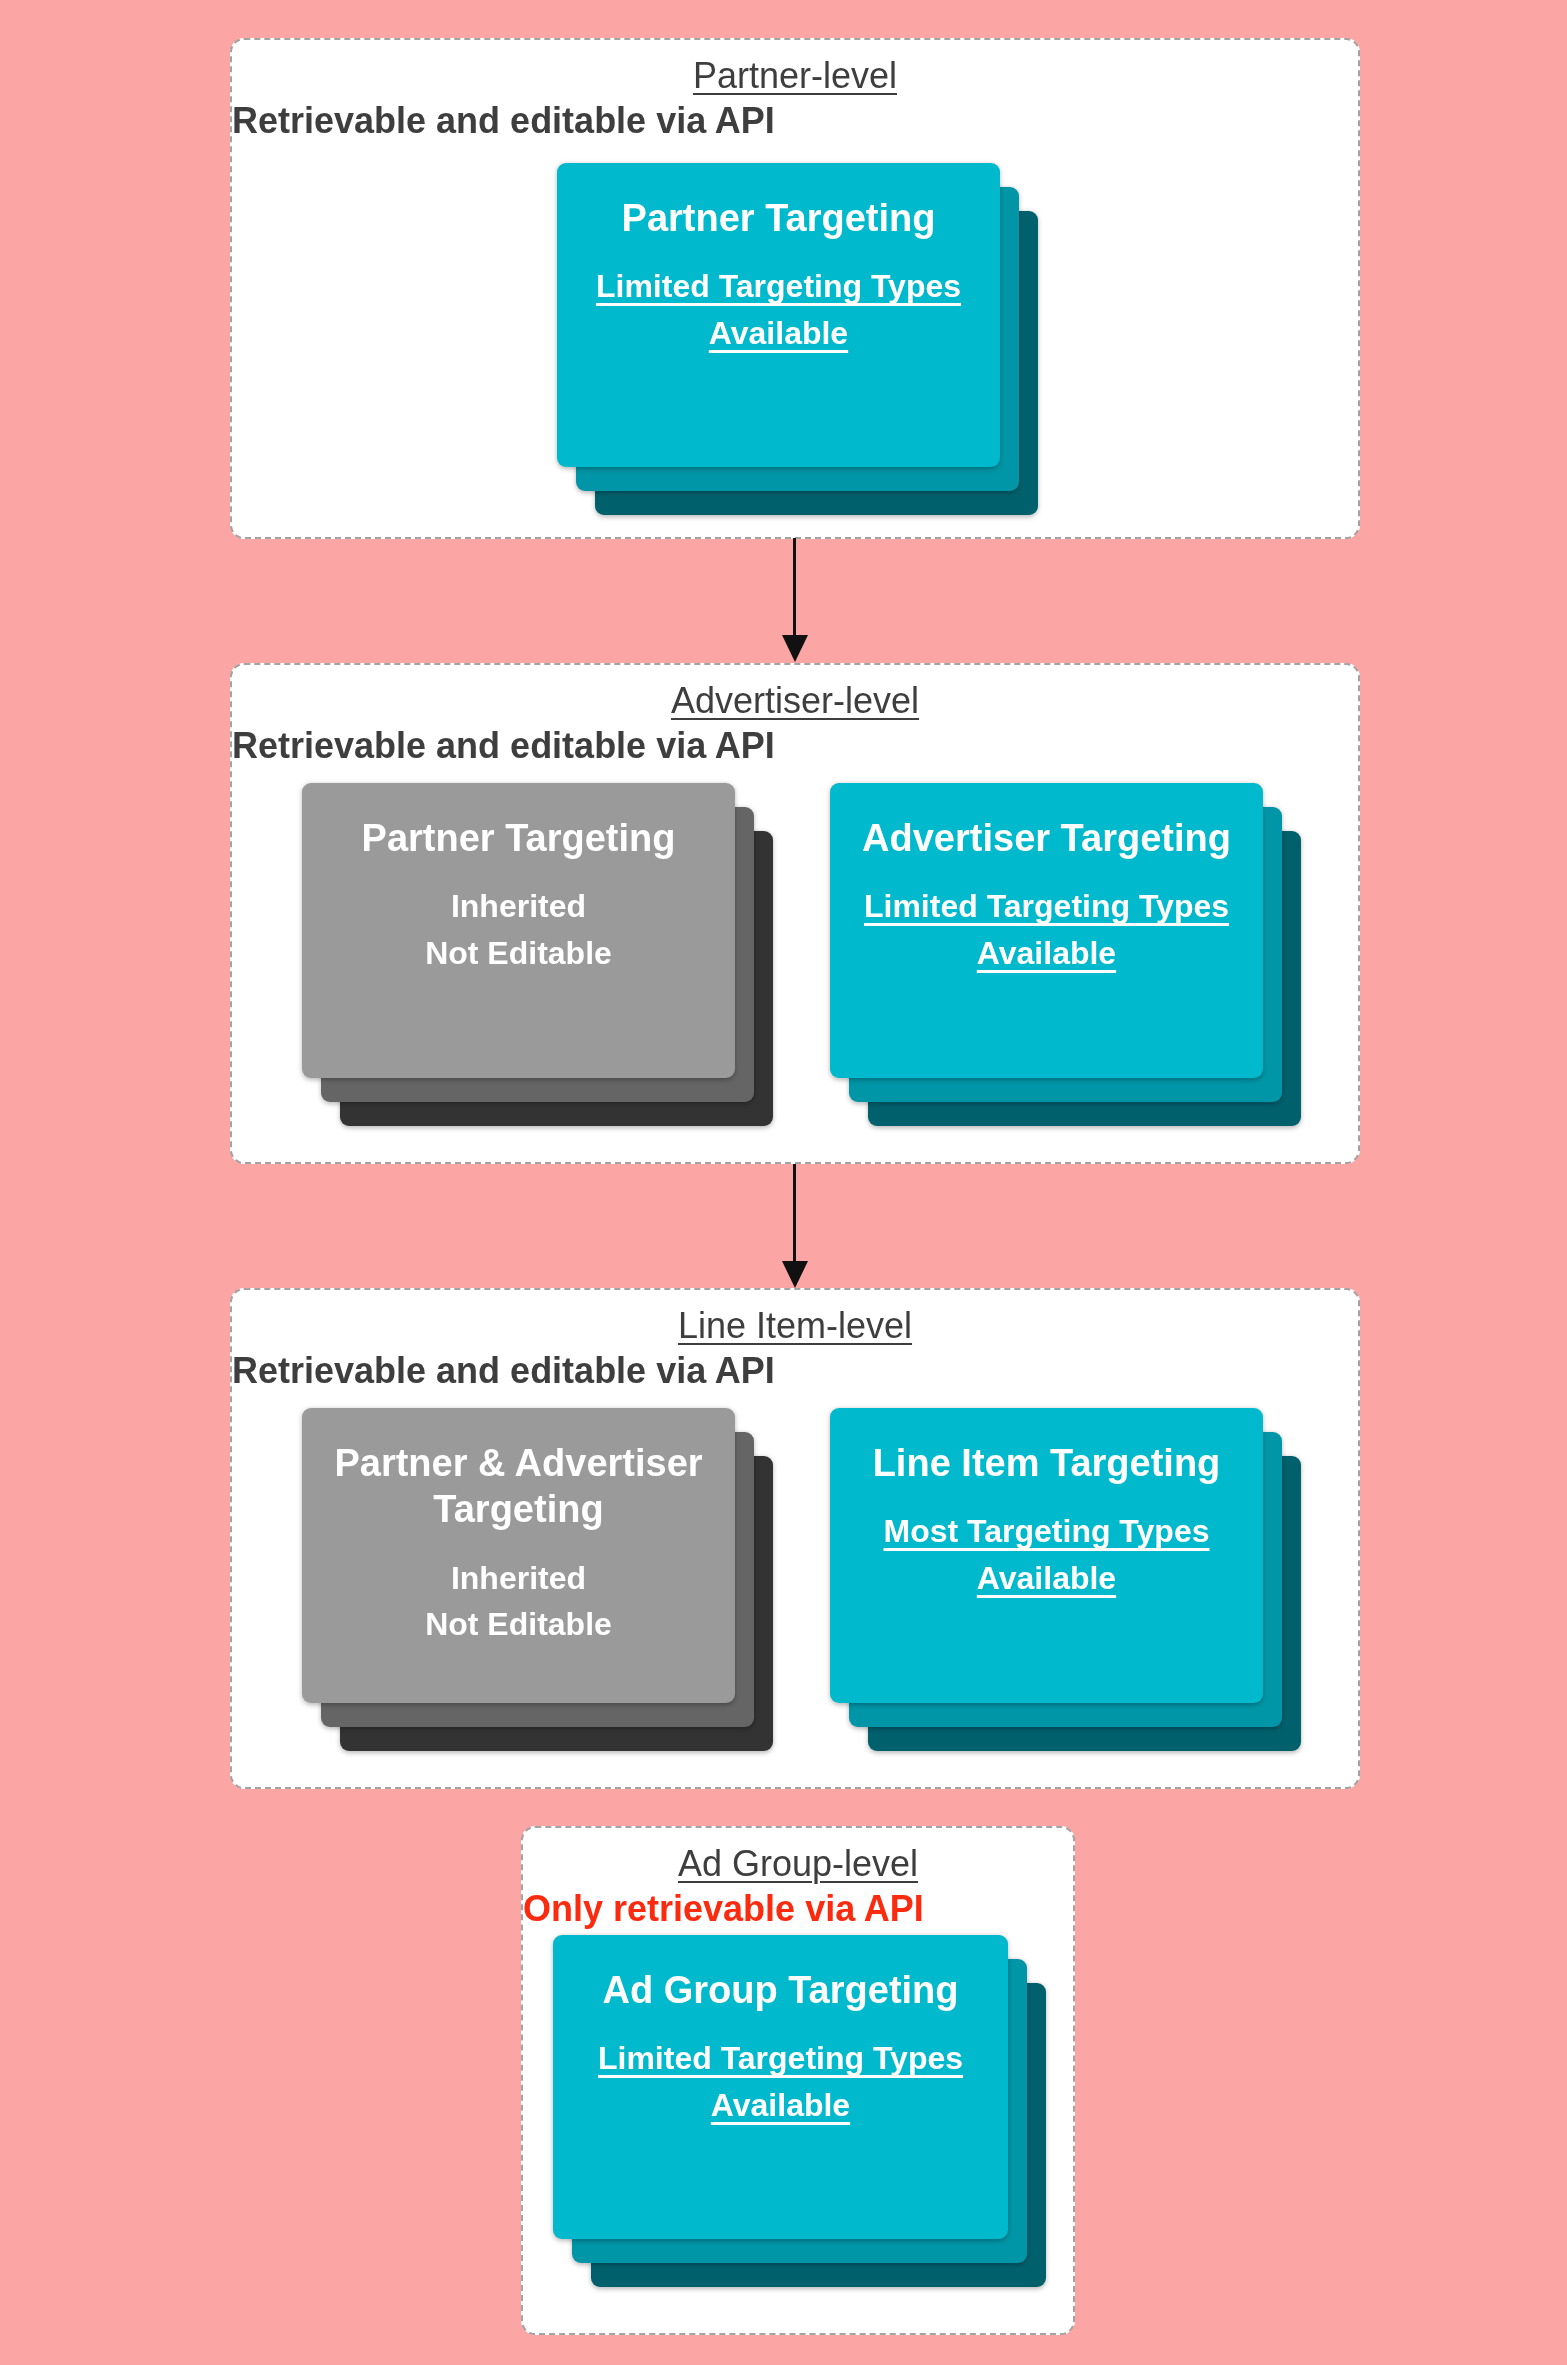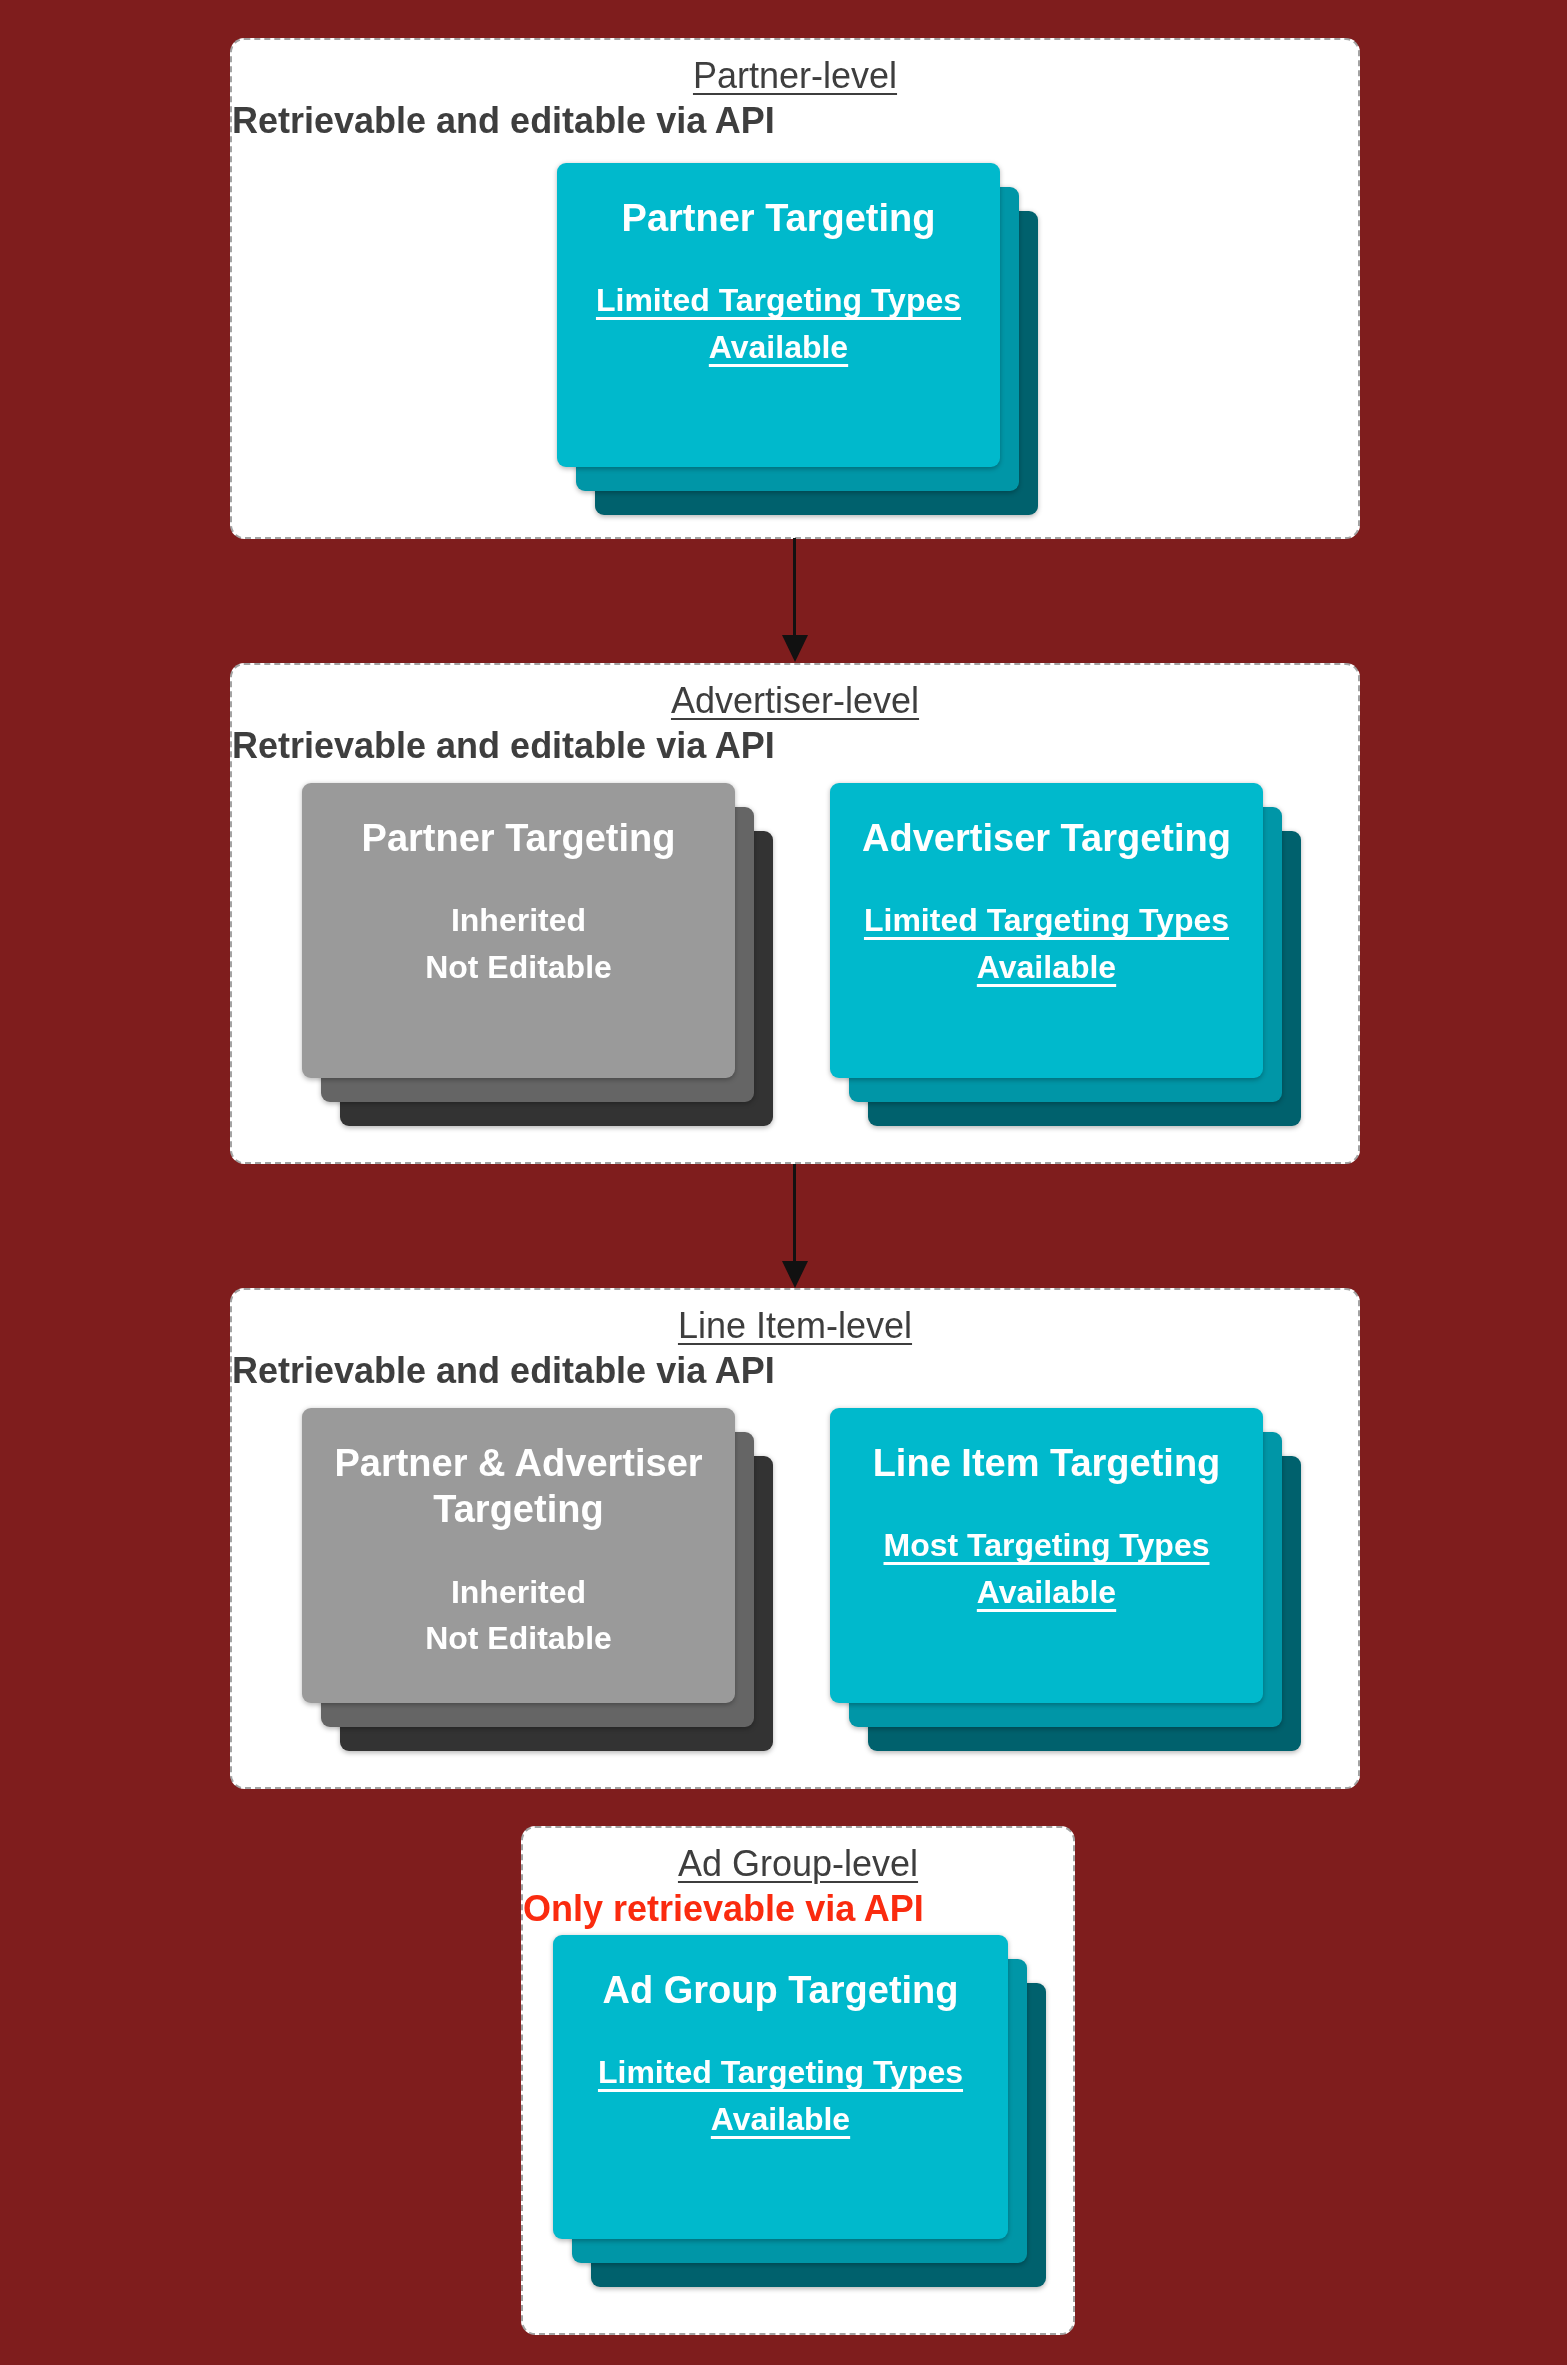--- a/index.html
+++ b/index.html
@@ -1,16 +1,16 @@
 <!DOCTYPE html>
 <html style="font-size:14.3px"><head>
 <meta charset="utf-8">
 <style>
   html,body{margin:0;padding:0;background:#ffffff;}
-  .canvas{position:relative;width:1567px;height:2366px;background:#7f1d1d;
+  .canvas{position:relative;width:1567px;height:2366px;background:#fca5a5;
           font-family:"Liberation Sans", sans-serif;overflow:hidden;}
 
   
   .panel{position:absolute;border:2.7px dashed #a3a3a3;border-radius:14.3px;background:#ffffff;box-sizing:border-box;}
   .panel-1{left:230px;top:38px;width:1130px;height:501px;}
   .panel-2{left:230px;top:663px;width:1130px;height:501px;}
   .panel-3{left:230px;top:1288px;width:1130px;height:501px;}
   .panel-4{left:521px;top:1826px;width:554px;height:509px;}
 
   .sec-title{margin-top:12.5px;text-align:center;font-size:36px;line-height:1.25;color:#3e3e3e;
@@ -26,21 +26,21 @@
   .layer.front{left:0;top:0;display:flex;flex-direction:column;align-items:center;
                text-align:center;color:#ffffff;box-sizing:border-box;padding:32px 18px 0 18px;}
   .cyan .layer.front{background:#00b9cc;}
   .cyan .layer.mid{background:#0096a7;}
   .cyan .layer.back{background:#00616d;}
   .gray .layer.front{background:#9a9a9a;}
   .gray .layer.mid{background:#656565;}
   .gray .layer.back{background:#333333;}
 
   .card-title{font-weight:bold;font-size:38px;line-height:1.22;max-width:397px;}
-  .card-sub{margin-top:36px;font-weight:bold;font-size:32px;line-height:1.45;max-width:411px;}
+  .card-sub{margin-top:22px;font-weight:bold;font-size:32px;line-height:1.45;max-width:411px;}
   .card-sub.u{text-decoration:underline;text-decoration-thickness:2.7px;text-underline-offset:6.3px;}
   .card-sub span{display:block;}
 
   
   .arrow{position:absolute;width:27px;display:flex;flex-direction:column;align-items:center;}
   .arrow-1{left:781px;top:538px;}
   .arrow-2{left:781px;top:1164px;}
   .arrow .shaft{width:3.6px;height:97px;background:#111111;}
   .arrow .head{width:0;height:0;border-left:13.4px solid transparent;border-right:13.4px solid transparent;
                border-top:27px solid #111111;}

